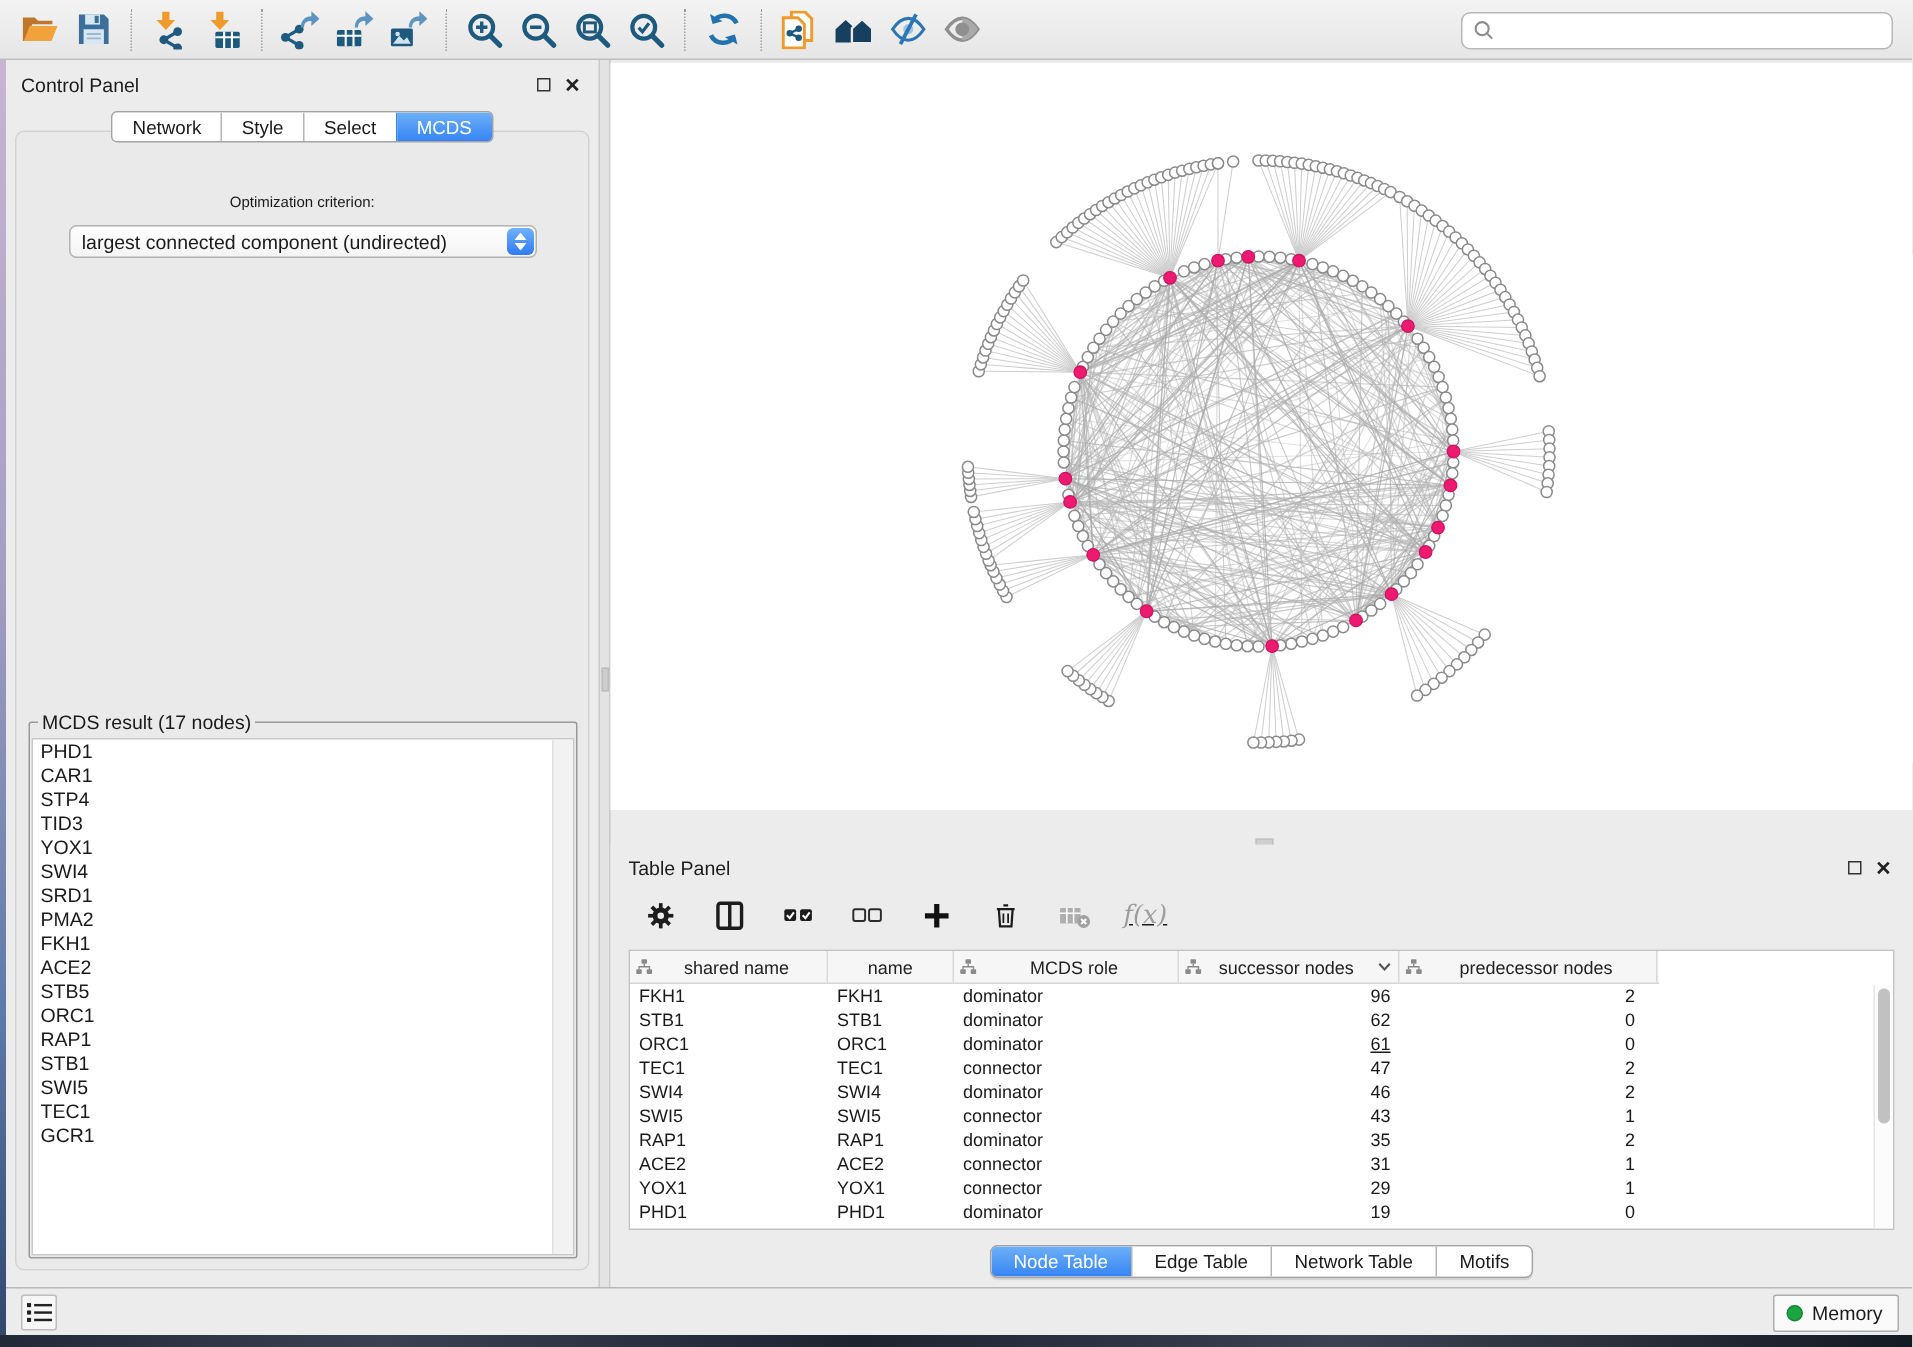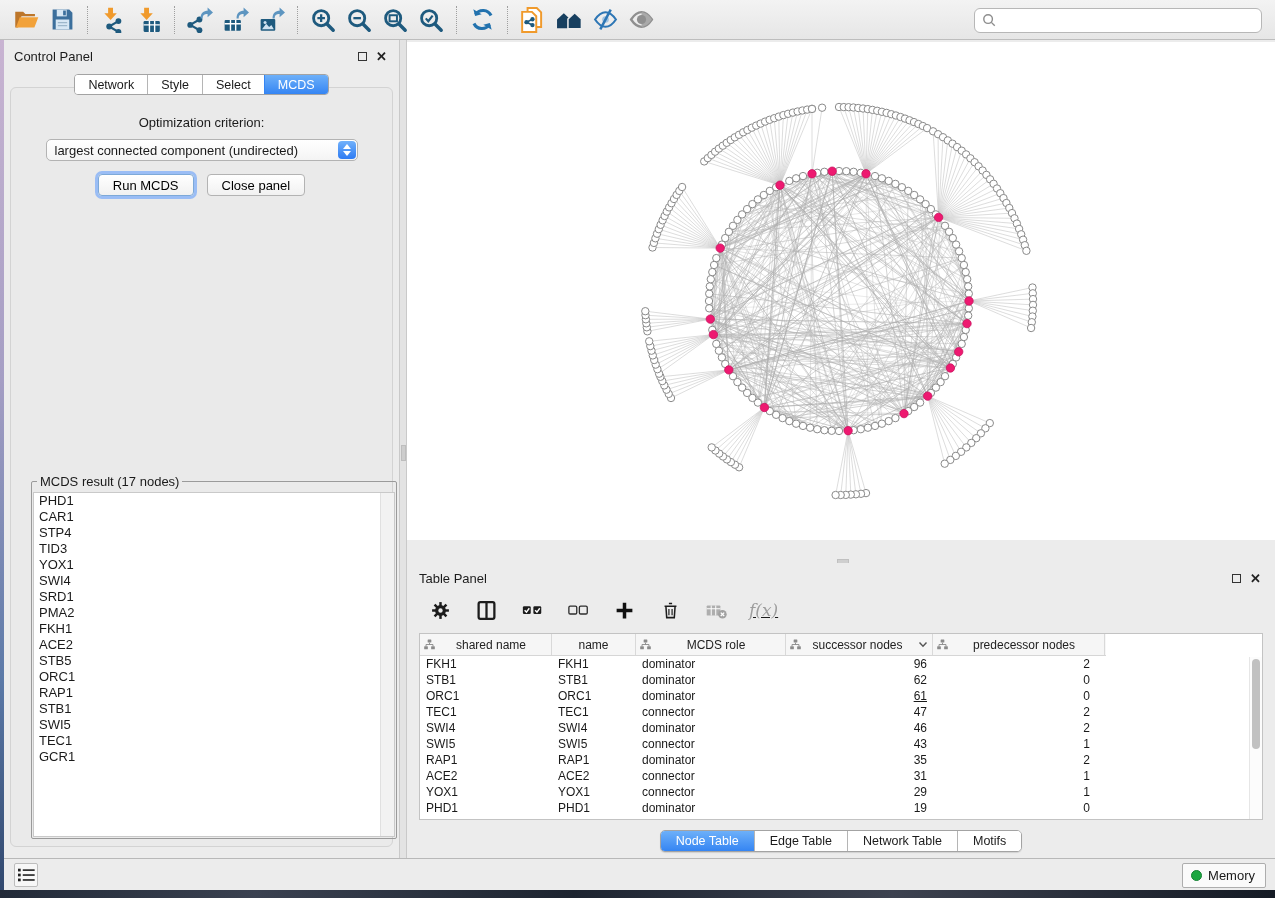--- a/index.html
+++ b/index.html
@@ -33,32 +33,32 @@
   .cp-inner { position:absolute; left:6px; top:47px; width:383px; height:760px;
     background:#eaeaea; border:1px solid #d3d3d3; border-radius:6px; }
   .cp-tabs { position:absolute; left:0; top:34px; width:395px; display:flex; justify-content:center; z-index:3; }
 
   .seg { display:flex; border:1px solid #a3a3a3; border-radius:4px; overflow:hidden; background:#fff; height:21px; }
   .seg-item { padding:0 13px; font-size:12.5px; display:flex; align-items:center; background:#fff;
     border-left:1px solid #b5b5b5; cursor:default; white-space:nowrap; }
   .seg-item:first-child { border-left:none; }
   .seg-item.active { background:linear-gradient(#6db0f9,#3585f3); color:#fff; border-left-color:#3585f3; }
 
-  .opt-label { margin-top:27px; text-align:center; font-size:13px; }
+  .opt-label { margin-top:42px; text-align:center; font-size:10px; }
   .dropdown { position:relative; margin:9px auto 0; width:312px; height:22px; background:linear-gradient(#fff,#f4f4f4);
     border:1px solid #b3b3b3; border-radius:5px; font-size:13px; display:flex; align-items:center; padding-left:8px; }
   .dd-stepper { position:absolute; right:1px; top:1px; bottom:1px; width:18px; border-radius:4px;
     background:linear-gradient(#71b1fb,#2e7bf3); display:flex; flex-direction:column; align-items:center; justify-content:center; gap:2px; }
   .dd-stepper svg { display:block; }
   .btn-row { margin-top:13px; display:flex; justify-content:center; gap:13px; }
   .mac-btn { height:22px; padding:0 14px; font-size:13px; font-family:"Liberation Sans",sans-serif;
     background:linear-gradient(#ffffff,#f1f1f1); border:1px solid #b3b3b3; border-radius:4px; cursor:default; }
   .mac-btn.focused { box-shadow:0 0 0 3px rgba(110,165,250,.65); border-color:#7da9d8; }
 
-  .result-group { position:absolute; left:20px; top:386px; width:366px; height:365px;
+  .result-group { position:absolute; left:8px; top:386px; width:366px; height:365px;
     border:1px solid #9a9a9a; border-radius:2px; }
   .result-group legend { font-size:13px; margin-left:5px; padding:0 3px; }
   .result-list { position:absolute; left:1px; top:3px; right:1px; bottom:1px; background:#fff;
     border:1px solid #c9c9c9; overflow:hidden; }
   .result-item { font-size:13px; line-height:16px; padding-left:5px; }
   .list-scroll { position:absolute; right:0; top:0; bottom:0; width:14px; background:#f2f2f2; border-left:1px solid #e0e0e0; }
 
   
   .v-divider { position:absolute; left:399px; top:40px; width:8px; height:818px; background:#e3e3e3;
     border-left:1px solid #c9c9c9; border-right:1px solid #c9c9c9; }
@@ -314,24 +314,20 @@
       <div class="dropdown">
         <span>largest connected component (undirected)</span>
         <span class="dd-stepper">
           <svg width="8" height="5" viewBox="0 0 8 5">
               <path d="M0 5L4 0l4 5z" fill="#fff"></path>
             </svg>
           <svg width="8" height="5" viewBox="0 0 8 5">
               <path d="M0 0l4 5 4-5z" fill="#fff"></path>
             </svg>
         </span>
-      </div>
-      <div class="btn-row">
-        <button class="mac-btn focused">Run MCDS</button>
-        <button class="mac-btn">Close panel</button>
       </div>
       <fieldset class="result-group">
         <legend>MCDS result (17 nodes)</legend>
         <div class="result-list" id="mcds-list">
 
         <div class="result-item">PHD1</div>
             <div class="result-item">CAR1</div>
             <div class="result-item">STP4</div>
             <div class="result-item">TID3</div>
             <div class="result-item">YOX1</div>

